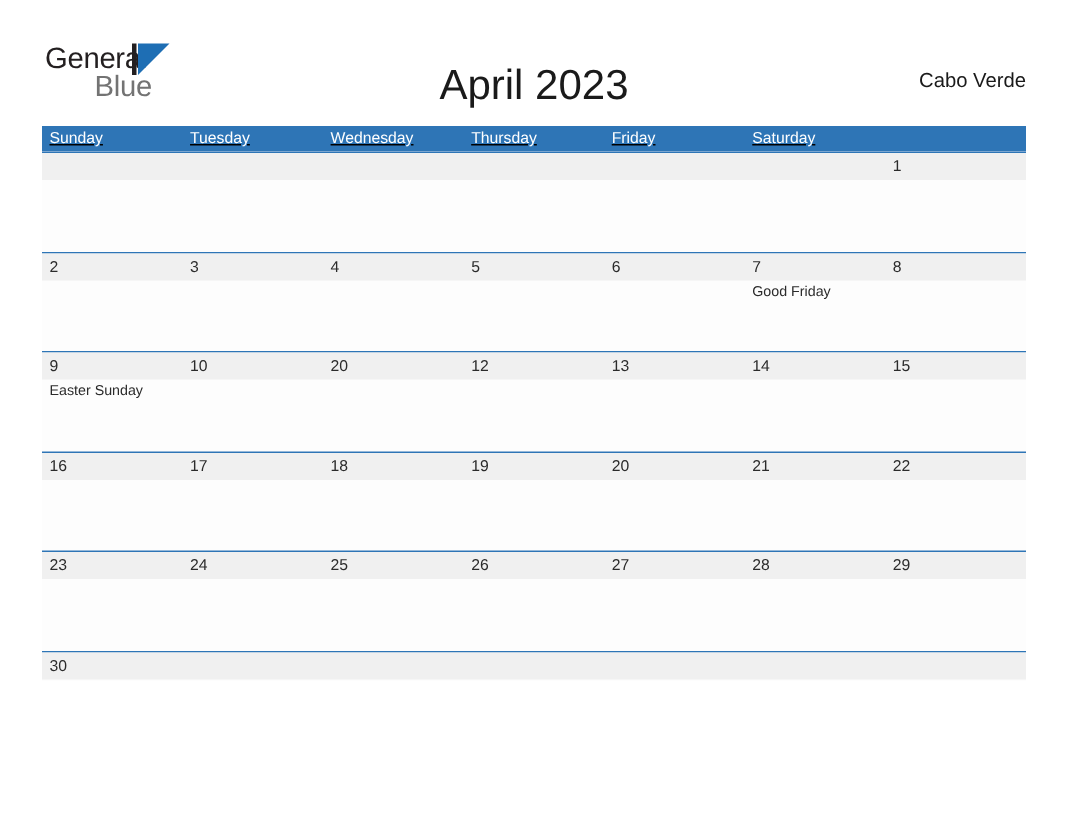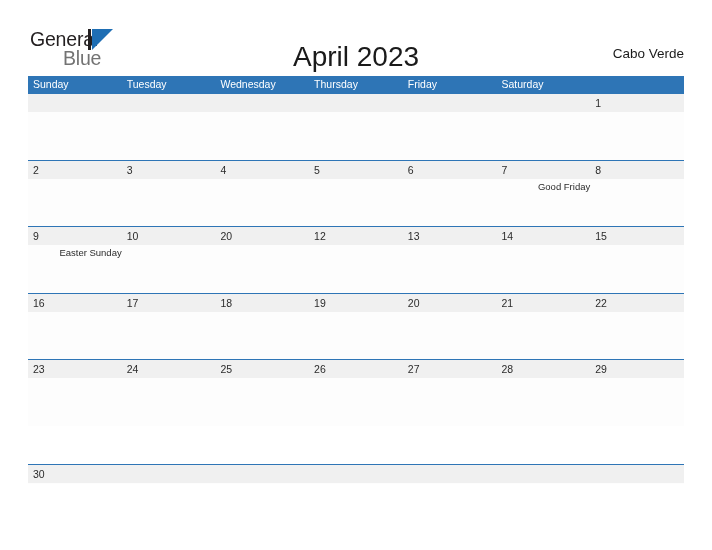--- a/index.html
+++ b/index.html
@@ -87,22 +87,23 @@
     font-size: 13.5px;
     color: #1a1a1a;
     line-height: 56px;
     text-align: center;
   }
 
   
   .grid {
     position: absolute;
     left: 28px;
-    top: 76px;
+    top: 84px;
     width: 656px;
+    text-decoration: underline;
   }
 
   .dow-row {
     display: flex;
     background: #2e75b6;
     height: 17px;
   }
   .dow-cell {
     width: 93.71px;
     flex: 0 0 93.71px;
@@ -118,21 +119,20 @@
   .week-row {
     position: relative;
     height: 66.5px;
     border-top: 1.6px solid #2e75b6;
     background: #fdfdfd;
     box-sizing: border-box;
   }
   .week-row.last {
     height: 20px;
     border-bottom: none;
-    margin-top: 38px;
   }
   .week-band {
     position: absolute;
     left: 0;
     top: 0;
     right: 0;
     height: 18px;
     background: #f0f0f0;
   }
   .week-cells {
@@ -160,21 +160,20 @@
   .day-num:empty {
     display: block;
   }
   .day-event {
     font-size: 9.5px;
     color: #2b2b2b;
     line-height: 13px;
     display: block;
     padding-top: 1px;
     white-space: nowrap;
-    text-align: right;
   }
   .day-event:empty {
     display: none;
   }
 </style>
 </head>
 <body>
 
 <div class="header">
 

